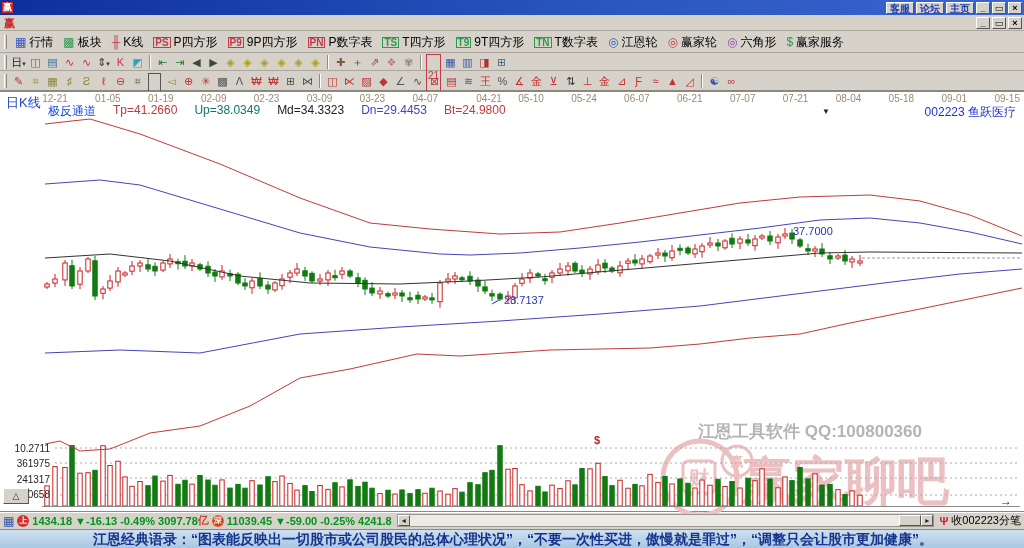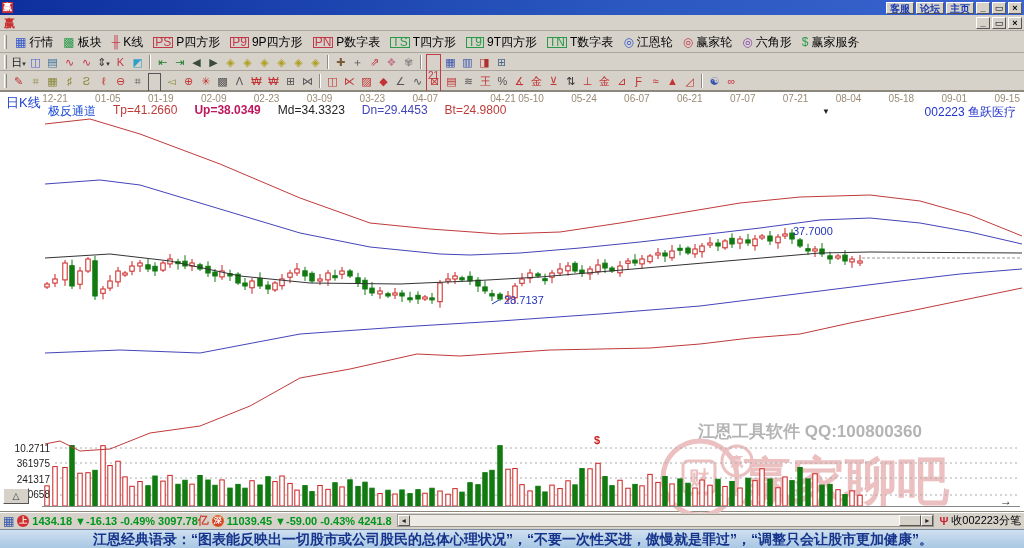--- a/index.html
+++ b/index.html
@@ -20,21 +20,21 @@
   
   .menubar{height:16px;display:flex;align-items:center;font-size:12px;background:#d6d2ca;box-shadow:inset 0 -1px 0 #aaa69e;padding-left:2px}
   .menu-icon{width:12px;height:12px;color:#c82f2f;font-weight:bold;font-size:11px;line-height:12px;margin:0 4px 0 2px}
   .menu-item{padding:0 7px;white-space:nowrap}
   .menu-right{margin-left:auto;display:flex;gap:2px;padding-right:2px}
 
   
   .toolbarA{height:22px;display:flex;align-items:center;font-size:12px;background:#d6d2ca;box-shadow:inset 0 -1px 0 #aaa69e;padding-left:4px}
   .tbA-item{display:flex;align-items:center;gap:3px;padding:0 5px;white-space:nowrap;height:18px}
   .tbA-glyph{font-size:12px;line-height:14px}
-  .tbA-badge{font-size:12px;font-weight:normal;border:1px solid;padding:0 1px;line-height:9px}
+  .tbA-badge{font-size:10px;font-weight:bold;border:1px solid;padding:0 1px;line-height:9px}
   .toolbarB{height:18px;display:flex;align-items:center;background:#d6d2ca;box-shadow:inset 0 -1px 0 #aaa69e;padding-left:4px}
   .toolbarC{height:20px;display:flex;align-items:center;background:#d6d2ca;box-shadow:inset 0 -1px 0 #8c887e;padding-left:4px}
   .icon-btn{min-width:17px;height:16px;text-align:center;font-size:11px;line-height:16px;position:relative}
   .icon-btn .caret{font-size:7px;color:#333}
   .grip{width:3px;height:14px;border-left:1px solid #fff;border-right:1px solid #908c84;margin:0 3px 0 0}
   .sep{width:2px;height:14px;border-left:1px solid #908c84;border-right:1px solid #fff;margin:0 3px}
   .mini-badge{font-size:10px;font-weight:normal;border:1px solid;line-height:9px;padding:16px 1px;display:inline-block}
 
   
   .chart{position:relative;height:421px;background:#fff;border-top:1px solid #8c887e;border-bottom:1px solid #8c887e}
@@ -233,36 +233,36 @@
   <div class="klabel">日K线</div>
   <div class="dates" id="dates">
       <div class="date" style="left: 33px;">12-21</div>
       <div class="date" style="left: 85.9px;">01-05</div>
       <div class="date" style="left: 138.8px;">01-19</div>
       <div class="date" style="left: 191.7px;">02-09</div>
       <div class="date" style="left: 244.6px;">02-23</div>
       <div class="date" style="left: 297.5px;">03-09</div>
       <div class="date" style="left: 350.4px;">03-23</div>
       <div class="date" style="left: 403.3px;">04-07</div>
-      <div class="date" style="left: 481px;">04-21</div>
+      <div class="date" style="left: 467px;">04-21</div>
       <div class="date" style="left: 509.1px;">05-10</div>
       <div class="date" style="left: 562px;">05-24</div>
       <div class="date" style="left: 614.9px;">06-07</div>
       <div class="date" style="left: 667.8px;">06-21</div>
       <div class="date" style="left: 720.7px;">07-07</div>
       <div class="date" style="left: 773.6px;">07-21</div>
       <div class="date" style="left: 826.5px;">08-04</div>
       <div class="date" style="left: 879.4px;">05-18</div>
       <div class="date" style="left: 932.3px;">09-01</div>
       <div class="date" style="left: 985.2px;">09-15</div>
     </div>
   <div class="indrow" id="indrow">
     <span style="color:#1d4ed8">极反通道</span>
   <span style="color: rgb(192, 58, 58);">Tp=41.2660</span>
-      <span style="color: #be185d; font-weight: bold;">Up=38.0349</span>
+      <span style="color: #0f766e;">Up=38.0349</span>
       <span style="color: rgb(34, 34, 34);">Md=34.3323</span>
       <span style="color: rgb(68, 68, 187);">Dn=29.4453</span>
       <span style="color: rgb(192, 58, 58);">Bt=24.9800</span>
     </div>
   <div class="stock">002223 鱼跃医疗</div>
   <div class="tri-btn">△</div>
   <svg id="csvg" width="1024" height="421" viewBox="0 0 1024 421">
       <g>
         <text x="810" y="345" text-anchor="middle" font-size="17" font-weight="bold" fill="#b4b4b4">江恩工具软件  QQ:100800360</text>
         <circle cx="700" cy="386" r="37" fill="none" stroke="#ecc0c0" stroke-width="5"></circle>
@@ -635,21 +635,21 @@
   <span class="sb-grid">▦</span>
   <span class="coin sh">上</span>
   <span class="q-green">1434.18</span>
   <span class="q-green">▼-16.13</span>
   <span class="q-green">-0.49%</span>
   <span class="q-green">3097.78</span>
     <span class="q-red" style="margin-left:-3px">亿</span>
   <span class="coin sz">深</span>
   <span class="q-green">11039.45</span>
   <span class="q-green">▼-59.00</span>
-  <span class="q-green">-0.43%</span>
+  <span class="q-green">-0.25%</span>
   <span class="q-green">4241.8</span>
   <div class="hscroll">
     <div class="hs-btn">◂</div>
     <div class="hs-track"></div>
     <div class="hs-thumb"></div>
     <div class="hs-btn">▸</div>
   </div>
   <span class="antenna">Ψ</span>
   <span class="sb-right">收002223分笔</span>
 </div>

